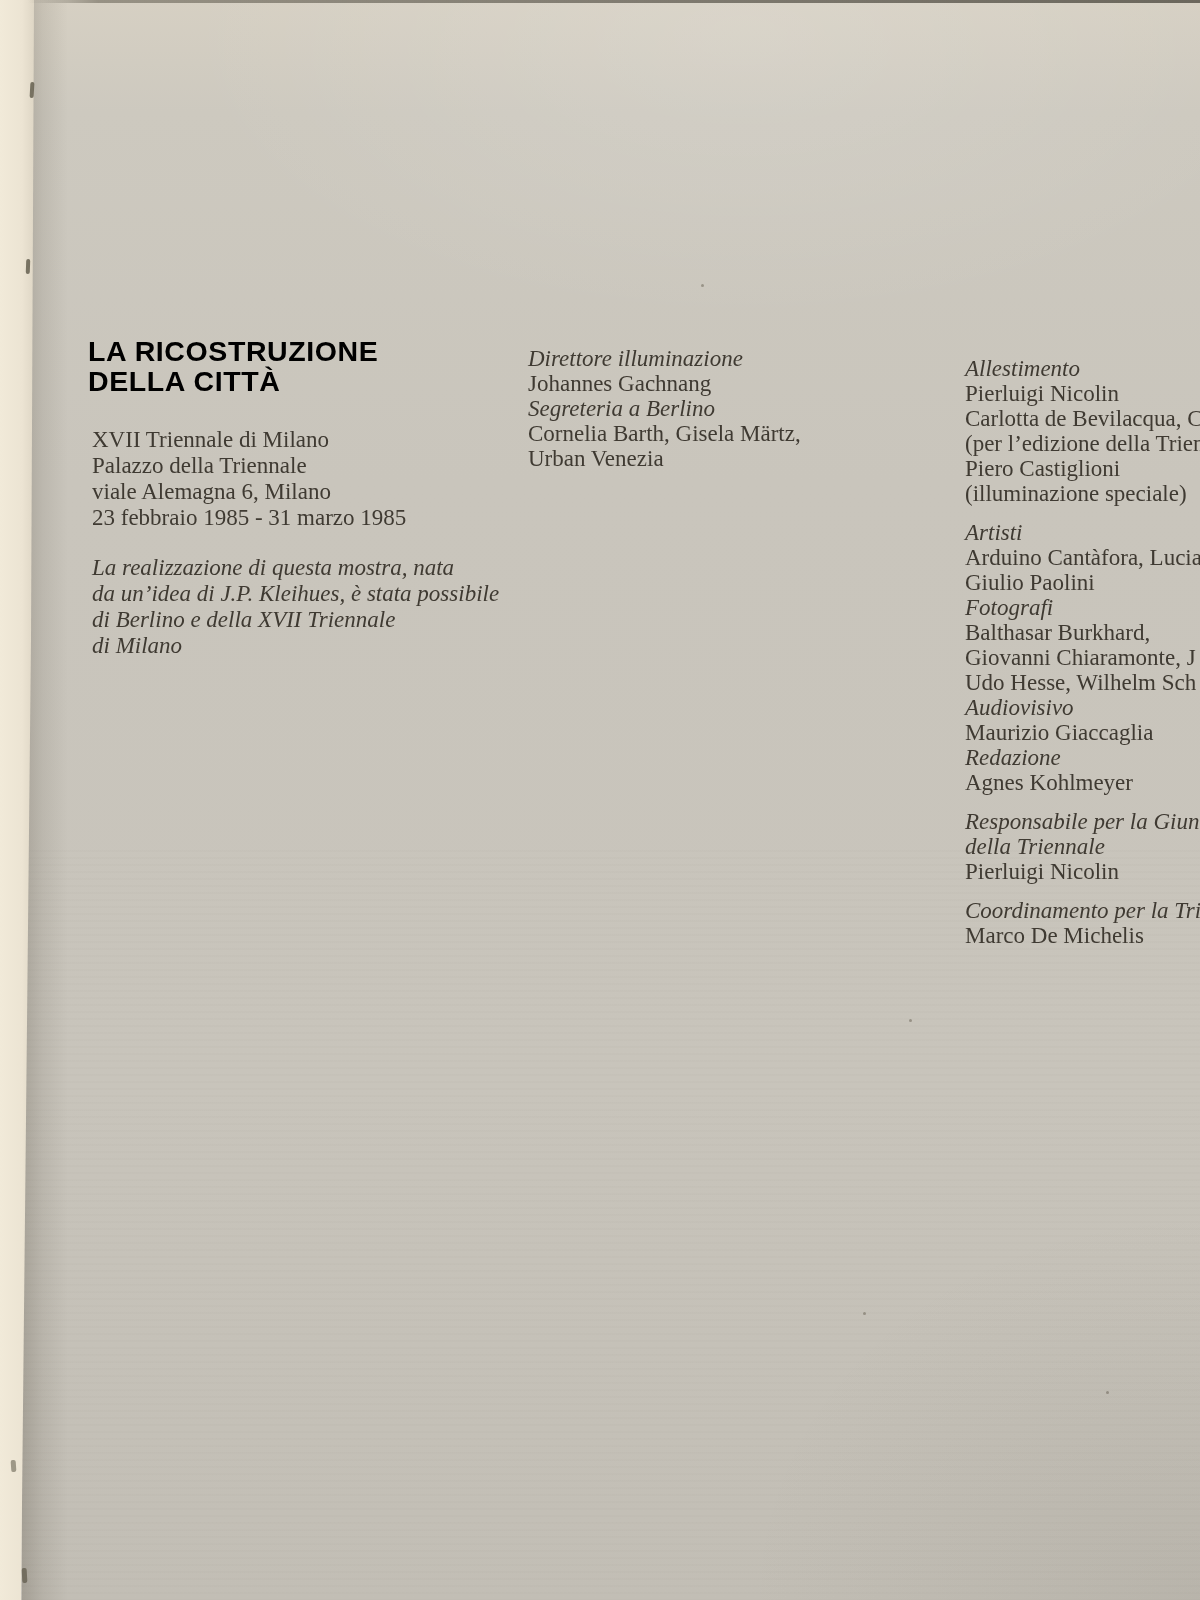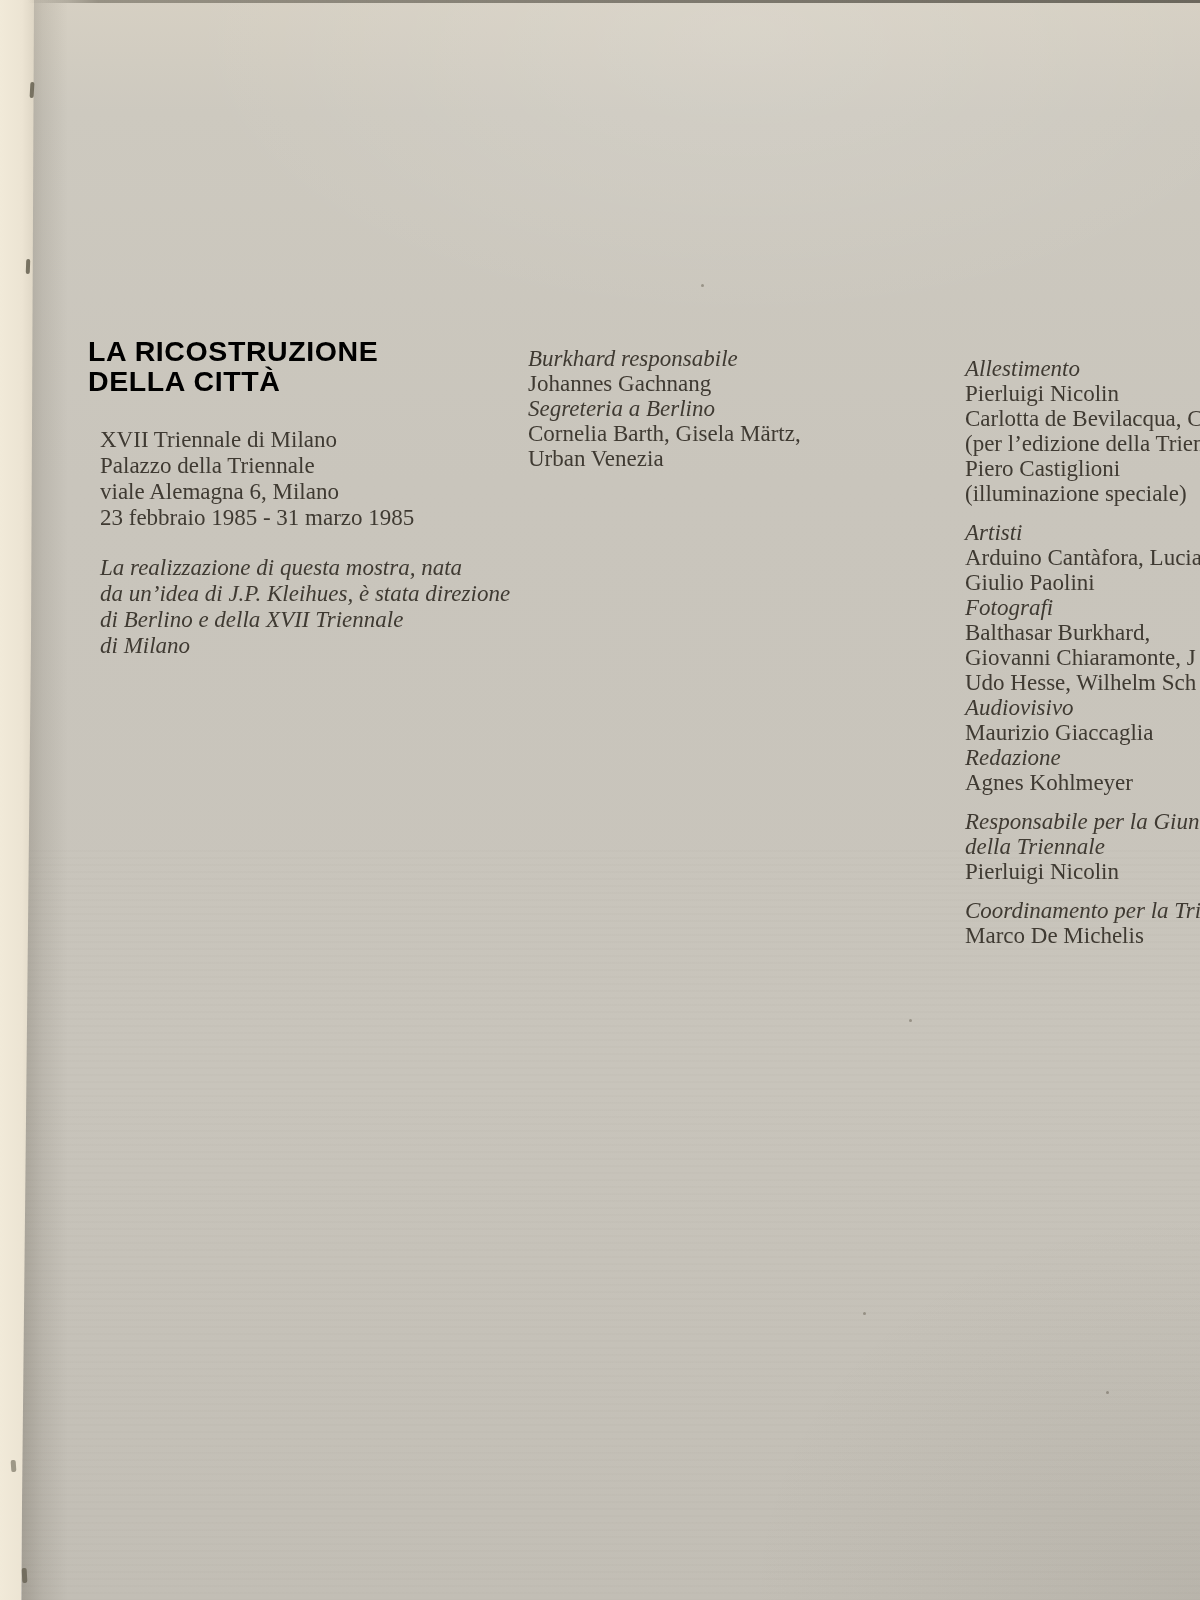--- a/index.html
+++ b/index.html
@@ -48,21 +48,21 @@
 
   .title {
     position:absolute; left:88px; top:336px;
     font-family:"Liberation Sans", sans-serif;
     font-weight:700; font-size:28.5px; line-height:30px;
     letter-spacing:0.6px; color:#000000;
   }
   .col { position:absolute; color:#3f3a32; font-size:23px; }
   .col .line { white-space:nowrap; }
   .col .it { font-style:italic; }
-  .left-col  { left:100px;  top:427px; line-height:26px; width:430px; }
+  .left-col  { left:92px;  top:427px; line-height:26px; width:430px; }
   .mid-col   { left:528px; top:346px; line-height:25px; width:400px; }
   .right-col { left:965px; top:356px; line-height:25px; width:260px; }
   .blk + .blk { }
   .blk.gap  { margin-top:14px; }
   .blk.para { margin-top:24px; }
 </style>
 </head>
 <body>
 
 <div class="page"></div>
@@ -87,28 +87,28 @@
 
 <div class="col left-col">
     <div class="blk">
       <div class="line">XVII Triennale di Milano</div>
       <div class="line">Palazzo della Triennale</div>
       <div class="line">viale Alemagna 6, Milano</div>
       <div class="line">23 febbraio 1985 - 31 marzo 1985</div>
     </div>
     <div class="blk para">
       <div class="line it">La realizzazione di questa mostra, nata</div>
-      <div class="line it">da un’idea di J.P. Kleihues, è stata direzione</div>
+      <div class="line it">da un’idea di J.P. Kleihues, è stata possibile</div>
       <div class="line it">di Berlino e della XVII Triennale</div>
       <div class="line it">di Milano</div>
     </div>
   </div>
 <div class="col mid-col">
     <div class="blk">
-      <div class="line it">Burkhard responsabile</div>
+      <div class="line it">Direttore illuminazione</div>
       <div class="line">Johannes Gachnang</div>
     </div>
     <div class="blk">
       <div class="line it">Segreteria a Berlino</div>
       <div class="line">Cornelia Barth, Gisela Märtz,</div>
       <div class="line">Urban Venezia</div>
     </div>
   </div>
 <div class="col right-col">
     <div class="blk">

